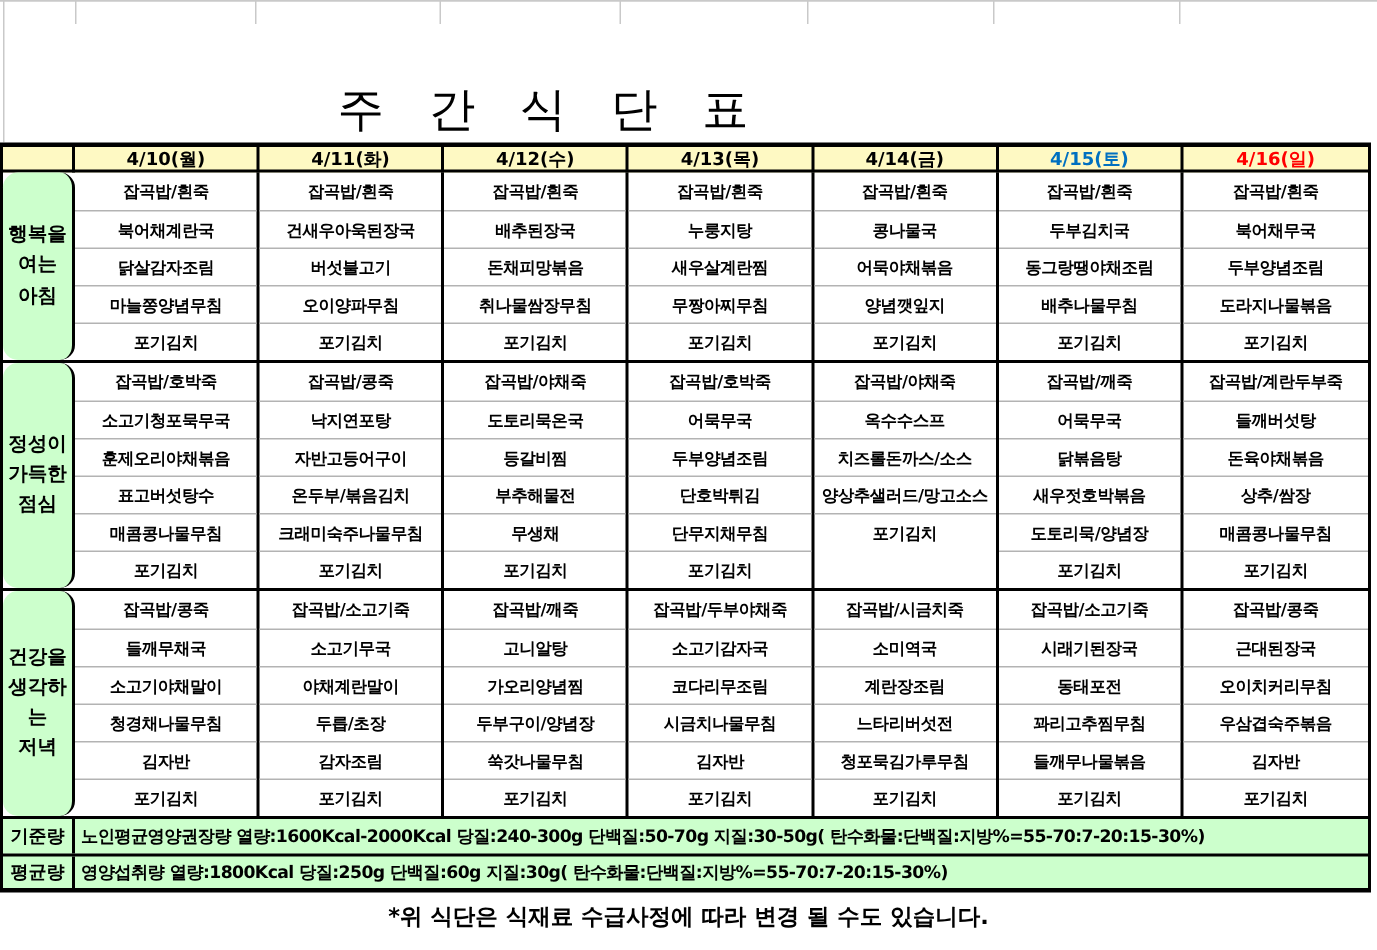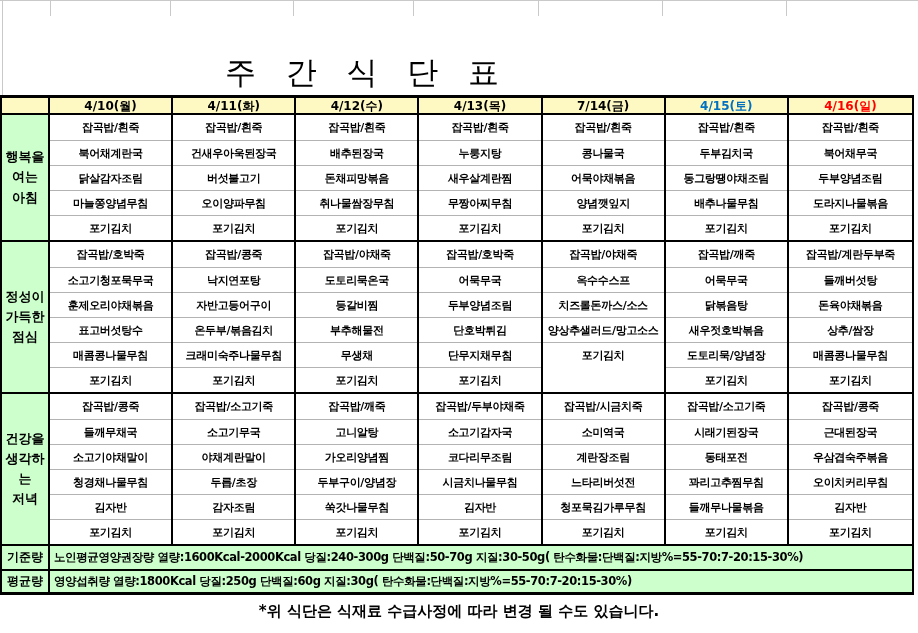--- a/index.html
+++ b/index.html
@@ -26,21 +26,21 @@
              height:17px; background:#fef9c3; border-bottom:2px solid #000; }
   .hcell { border-right:2px solid #000; display:flex; align-items:center; justify-content:center;
            font-size:12px; font-weight:bold; color:#000; }
   .hcell:last-child { border-right:none; }
   .hcell.sat { color:#0070c0; }
   .hcell.sun { color:#ff0000; }
 
   .block { display:grid; grid-template-columns:48px repeat(7,1fr); border-bottom:2px solid #000; }
   .rowhead { background:#ccffcc; border-right:2px solid #000;
              display:flex; align-items:center; justify-content:center; text-align:center;
-             font-size:13px; font-weight:bold; line-height:1.55; white-space:pre-line; }
+             font-size:13px; font-weight:bold; line-height:1.55; white-space:pre-line;border-radius:10px; }
   .daycol { border-right:2px solid #000; display:flex; flex-direction:column; }
   .daycol:last-child { border-right:none; }
   .mi { height:25px; display:flex; align-items:center; justify-content:center;
         font-size:11px; font-weight:bold; letter-spacing:-0.3px; white-space:nowrap;
         overflow:hidden; color:#000; }
   .mi + .mi { border-top:1px solid #b3b3b3; }
 
   .foot { display:grid; grid-template-columns:48px 1fr; height:23px; background:#ccffcc; }
   .foot + .foot { border-top:2px solid #000; }
   .flabel { border-right:2px solid #000; display:flex; align-items:center; justify-content:center;
@@ -70,21 +70,21 @@
   <div class="title">주 간 식 단 표</div>
 
   <div class="table">
 
     <div class="hdr-row">
       <div class="hcell"></div>
       <div class="hcell">4/10(월)</div>
       <div class="hcell">4/11(화)</div>
       <div class="hcell">4/12(수)</div>
       <div class="hcell">4/13(목)</div>
-      <div class="hcell">7/14(금)</div>
+      <div class="hcell">4/14(금)</div>
       <div class="hcell sat">4/15(토)</div>
       <div class="hcell sun">4/16(일)</div>
     </div>
 
     <div class="block">
       <div class="rowhead">행복을
 여는
 아침</div>
       <div class="daycol">
         <div class="mi">잡곡밥/흰죽</div>
@@ -246,22 +246,22 @@
         <div class="mi">잡곡밥/소고기죽</div>
         <div class="mi">시래기된장국</div>
         <div class="mi">동태포전</div>
         <div class="mi">꽈리고추찜무침</div>
         <div class="mi">들깨무나물볶음</div>
         <div class="mi">포기김치</div>
       </div>
       <div class="daycol">
         <div class="mi">잡곡밥/콩죽</div>
         <div class="mi">근대된장국</div>
+        <div class="mi">오이치커리무침</div>
         <div class="mi">우삼겹숙주볶음</div>
-        <div class="mi">오이치커리무침</div>
         <div class="mi">김자반</div>
         <div class="mi">포기김치</div>
       </div>
     </div>
 
     <div class="foot">
       <div class="flabel">기준량</div>
       <div class="ftext">노인평균영양권장량 열량:1600Kcal-2000Kcal 당질:240-300g 단백질:50-70g 지질:30-50g( 탄수화물:단백질:지방%=55-70:7-20:15-30%)</div>
     </div>
     <div class="foot">

